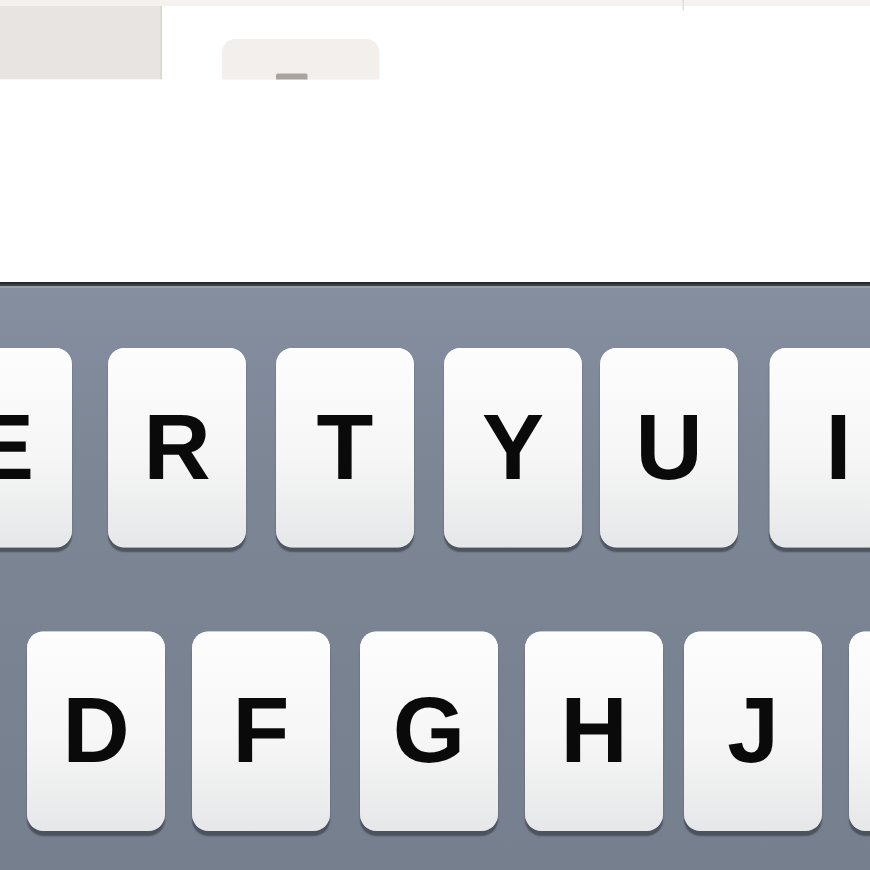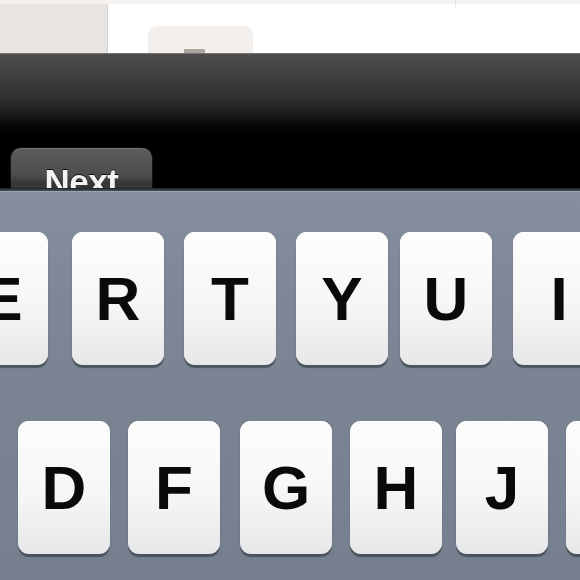--- a/index.html
+++ b/index.html
@@ -187,25 +187,20 @@
 
   <div class="app-content">
     <div class="content-top-rule"></div>
     <div class="sidebar-panel"></div>
     <div class="content-divider"></div>
     <div class="field-chip">
       <div class="field-chip-caret"></div>
     </div>
   </div>
 
-  <div class="accessory-bar">
-    <div class="next-button">
-      <span class="next-button-label">Next</span>
-    </div>
-  </div>
   <div class="bar-bottom-edge"></div>
 
   <div class="keyboard">
 
     <div class="key-row row-1">
       <div class="key" style="left:-44px">
         <span class="key-label">E</span>
       </div>
       <div class="key" style="left:72px">
         <span class="key-label">R</span>

